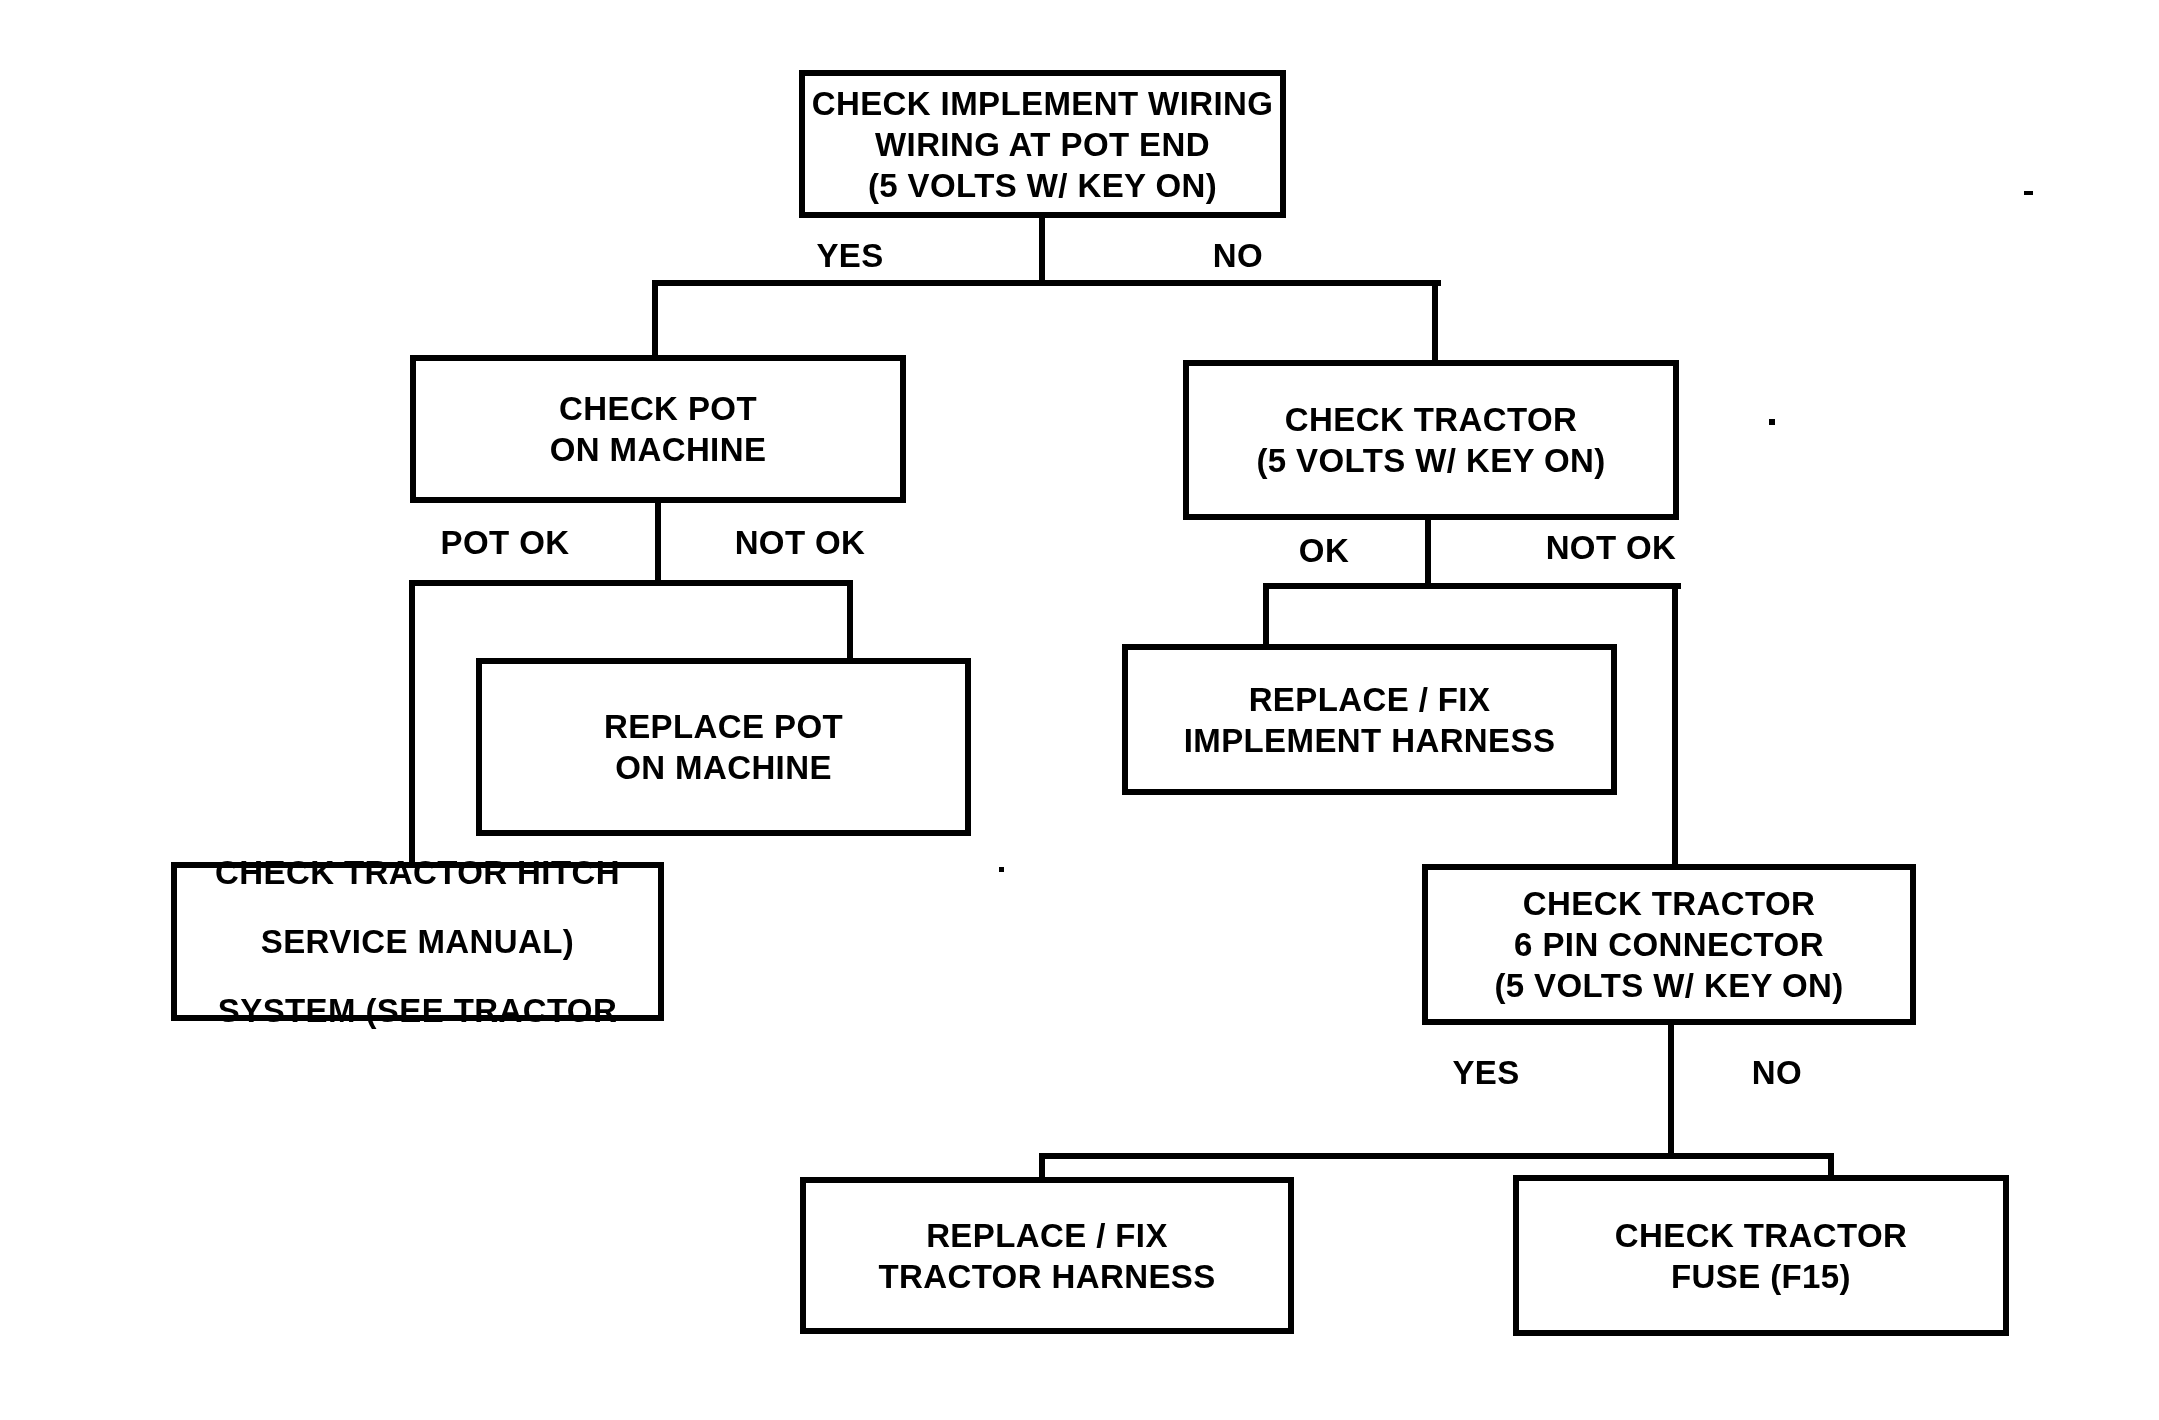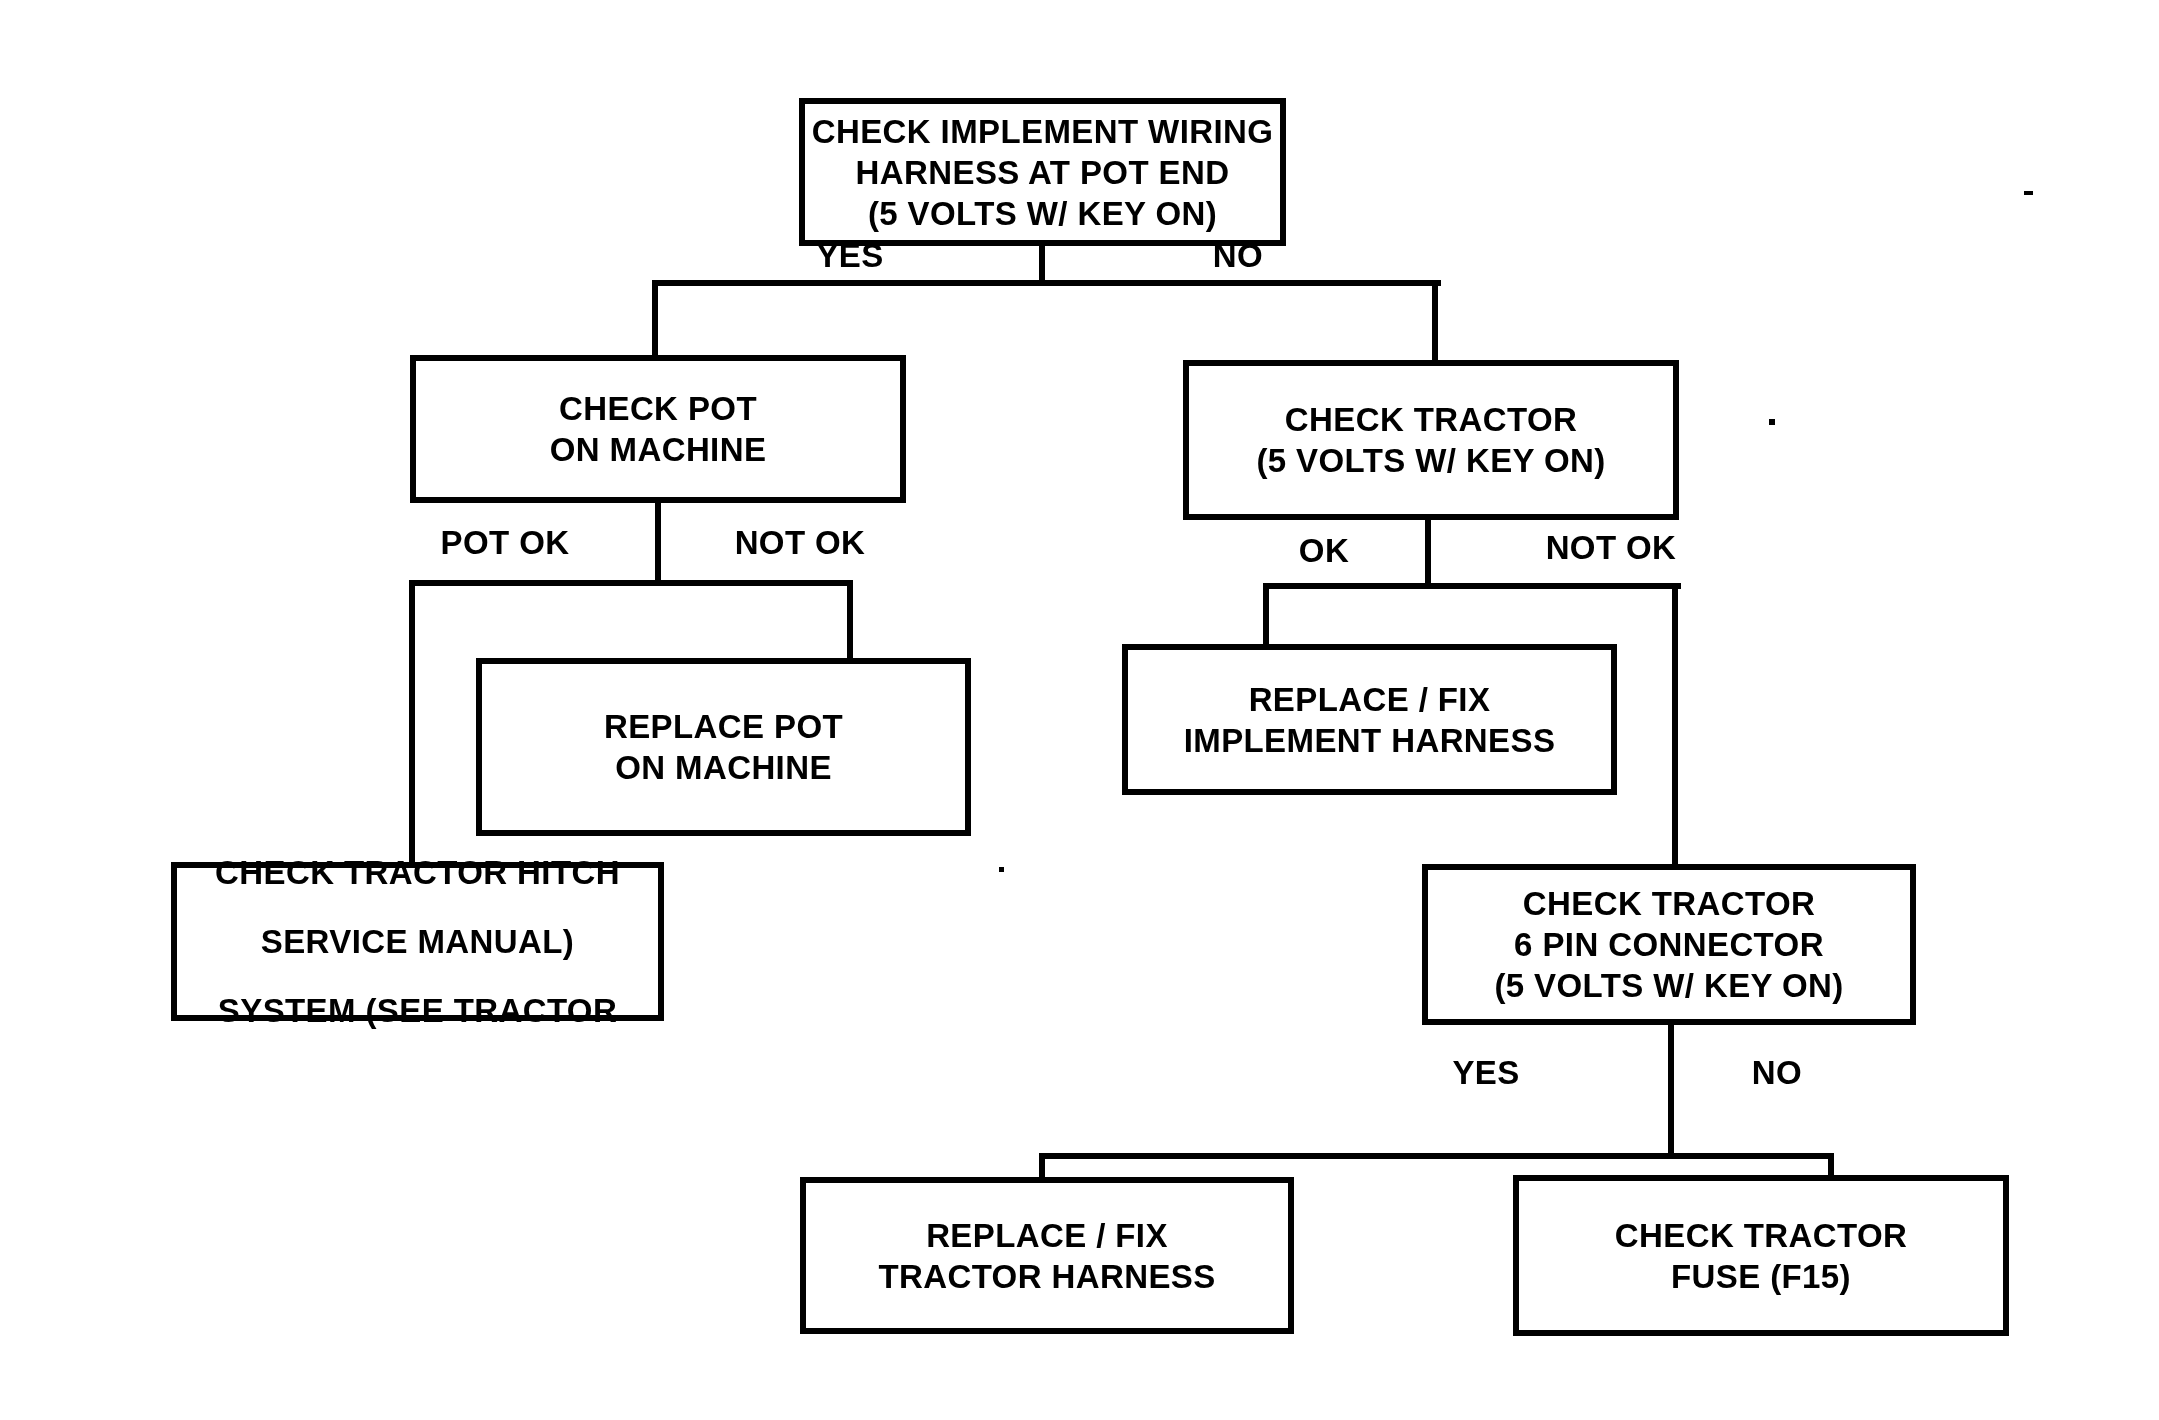--- a/index.html
+++ b/index.html
@@ -61,23 +61,23 @@
 
   <div class="lbl" style="left:770px; top:238px; width:160px;">YES</div>
   <div class="lbl" style="left:1158px; top:238px; width:160px;">NO</div>
   <div class="lbl" style="left:395px; top:525px; width:220px;">POT OK</div>
   <div class="lbl" style="left:690px; top:525px; width:220px;">NOT OK</div>
   <div class="lbl" style="left:1244px; top:533px; width:160px;">OK</div>
   <div class="lbl" style="left:1501px; top:530px; width:220px;">NOT OK</div>
   <div class="lbl" style="left:1406px; top:1055px; width:160px;">YES</div>
   <div class="lbl" style="left:1697px; top:1055px; width:160px;">NO</div>
 
-  <div class="node" style="left:799px; top:70px; width:487px; height:148px;margin-top:28px;">
+  <div class="node" style="left:799px; top:70px; width:487px; height:148px;">
     <div>CHECK IMPLEMENT WIRING</div>
-    <div>HARNESS AT POT END</div>
+    <div>WIRING AT POT END</div>
     <div>(5 VOLTS W/ KEY ON)</div>
   </div>
 
   <div class="node" style="left:410px; top:355px; width:496px; height:148px;align-items:center;">
     <div>CHECK POT</div>
     <div>ON MACHINE</div>
   </div>
 
   <div class="node" style="left:1183px; top:360px; width:496px; height:160px;">
     <div>CHECK TRACTOR</div>

